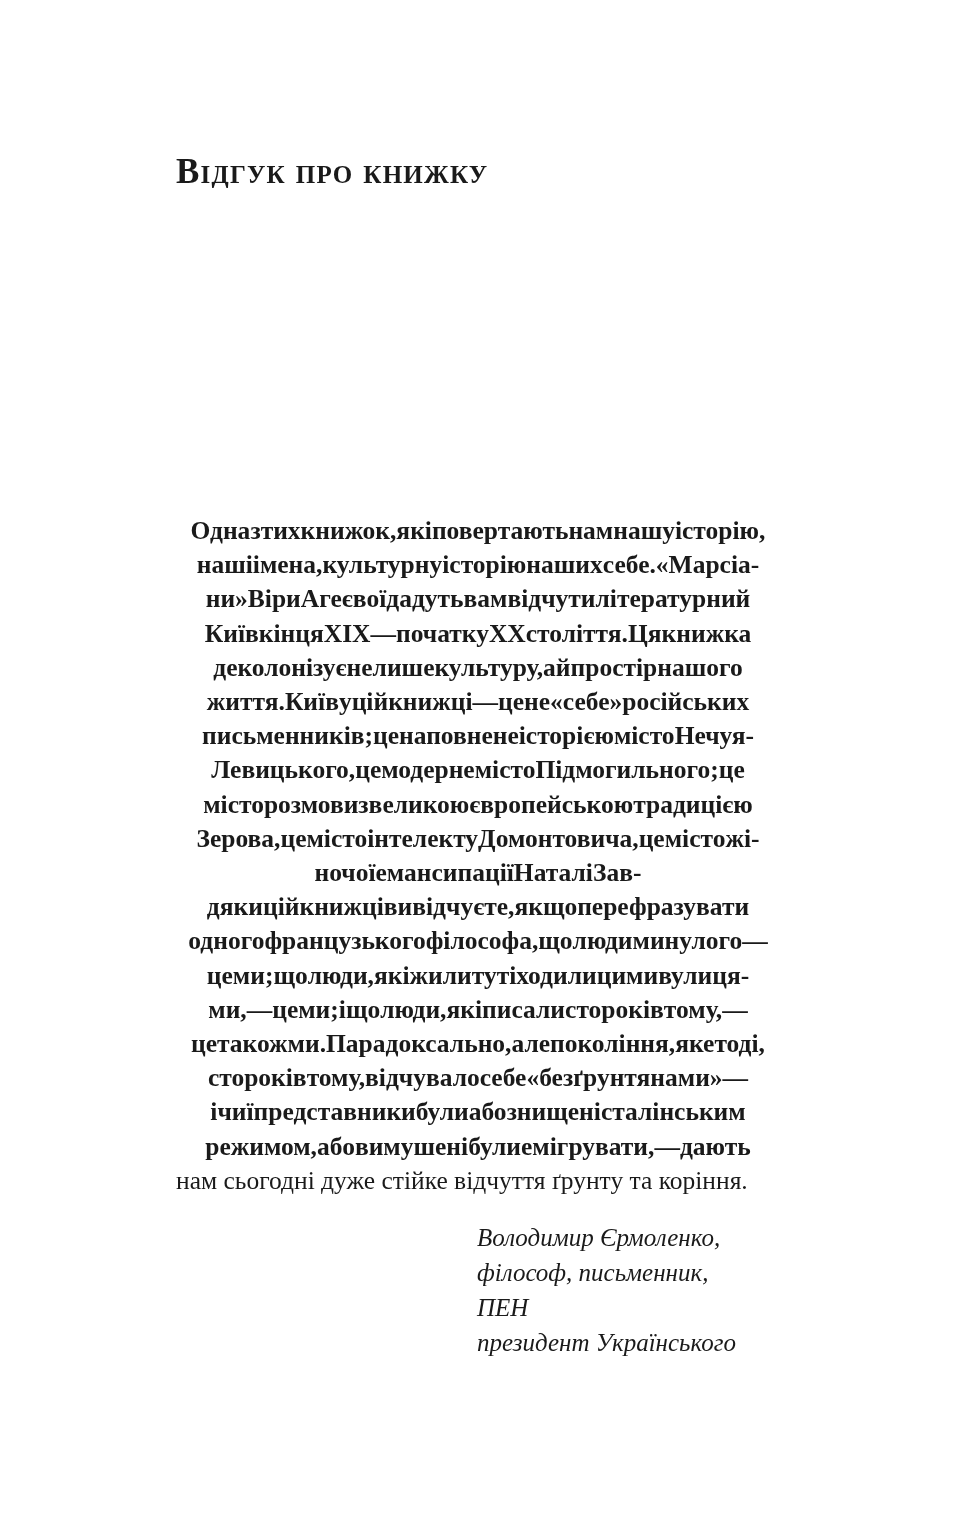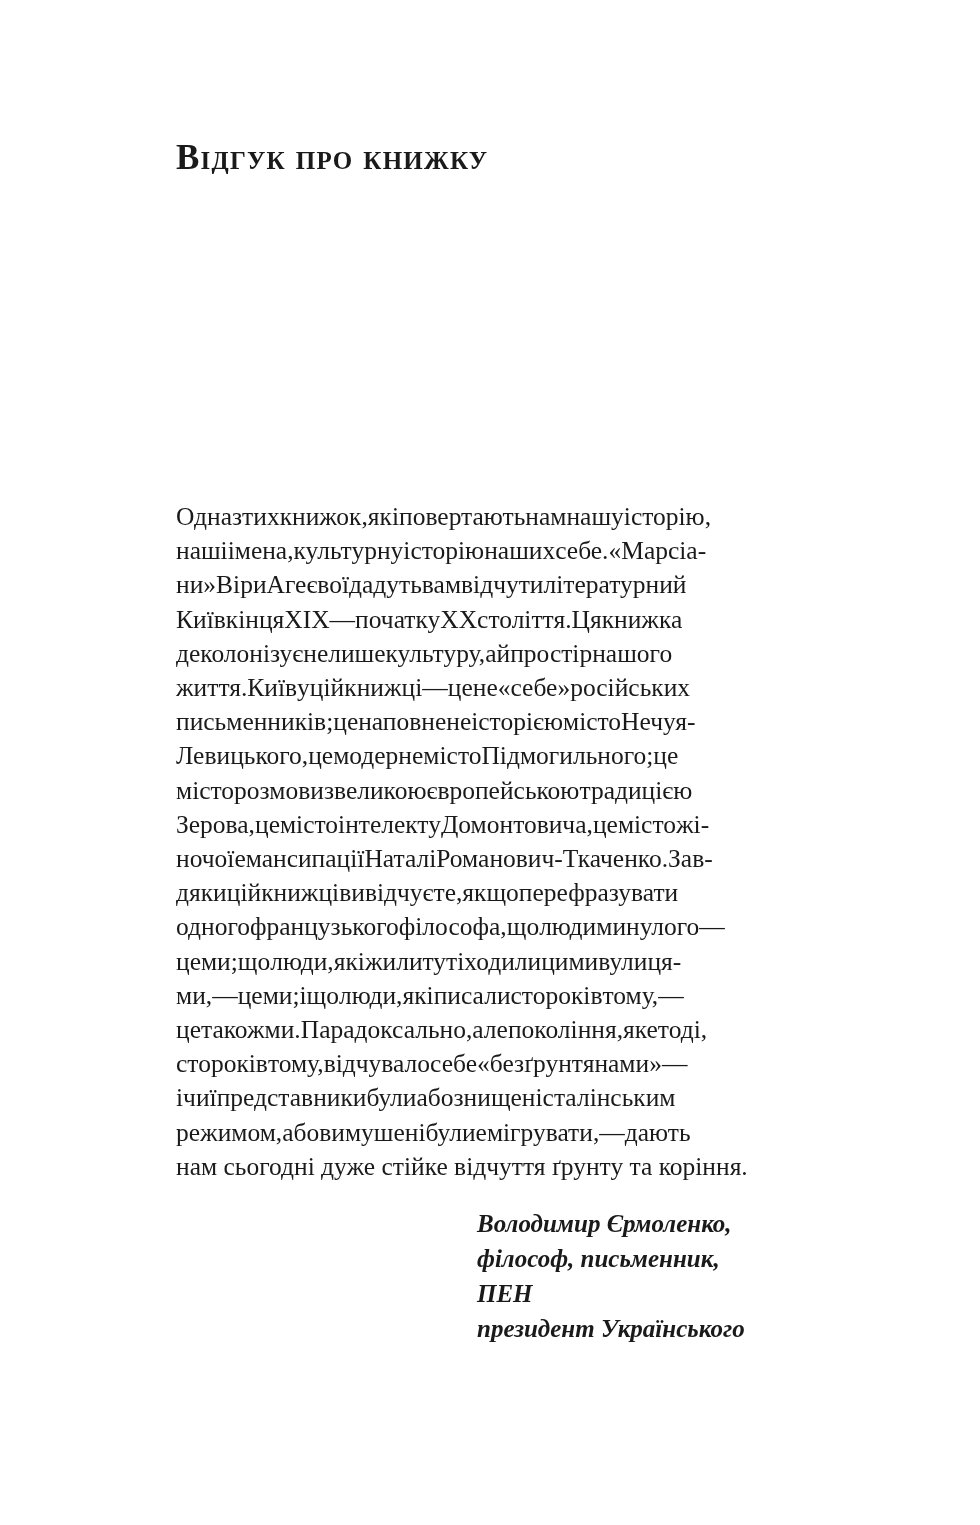--- a/index.html
+++ b/index.html
@@ -6,21 +6,21 @@
   html, body {
     margin: 0;
     padding: 0;
     background: #ffffff;
   }
 
   .page {
     position: relative;
     width: 980px;
     height: 1344px;
-    margin: 0 auto;
+    margin: 14px auto;
     background: #ffffff;
     overflow: hidden;
     box-sizing: border-box;
   }
 
   
   .page-title {
     position: absolute;
     left: 176px;
     top: 136px;
@@ -60,35 +60,36 @@
     hyphens: manual;
   }
 
   
   .ln {
     display: block;
     white-space: pre;
   }
   .ln.stretch {
     display: flex;
-    justify-content: flex-start;
+    justify-content: center;
     white-space: normal;
+    font-weight: bold;
   }
   .ln.stretch > span { white-space: pre; }
 
   
   .attribution {
     position: absolute;
     left: 477px;
     top: 1206px;
     width: 310px;
     margin: 0;
     font-family: "Liberation Serif", "DejaVu Serif", serif;
     font-style: italic;
-    font-weight: 700;
+    font-weight: 400;
     font-size: 25px;
     line-height: 35px;
     color: #1a1a1a;
     text-align: left;
   }
   .attribution .ln { white-space: pre; }
 </style>
 </head>
 <body>
 
@@ -190,21 +191,20 @@
         <span>інтелекту</span>
         <span>Домонтовича,</span>
         <span>це</span>
         <span>місто</span>
         <span>жі-</span>
       </span>
       <span class="ln stretch">
         <span>ночої</span>
         <span>емансипації</span>
         <span>Наталі</span>
-        <span>Романович-Ткаченко.</span>
         <span>Зав-</span>
       </span>
       <span class="ln stretch">
         <span>дяки</span>
         <span>цій</span>
         <span>книжці</span>
         <span>ви</span>
         <span>відчуєте,</span>
         <span>якщо</span>
         <span>перефразувати</span>

